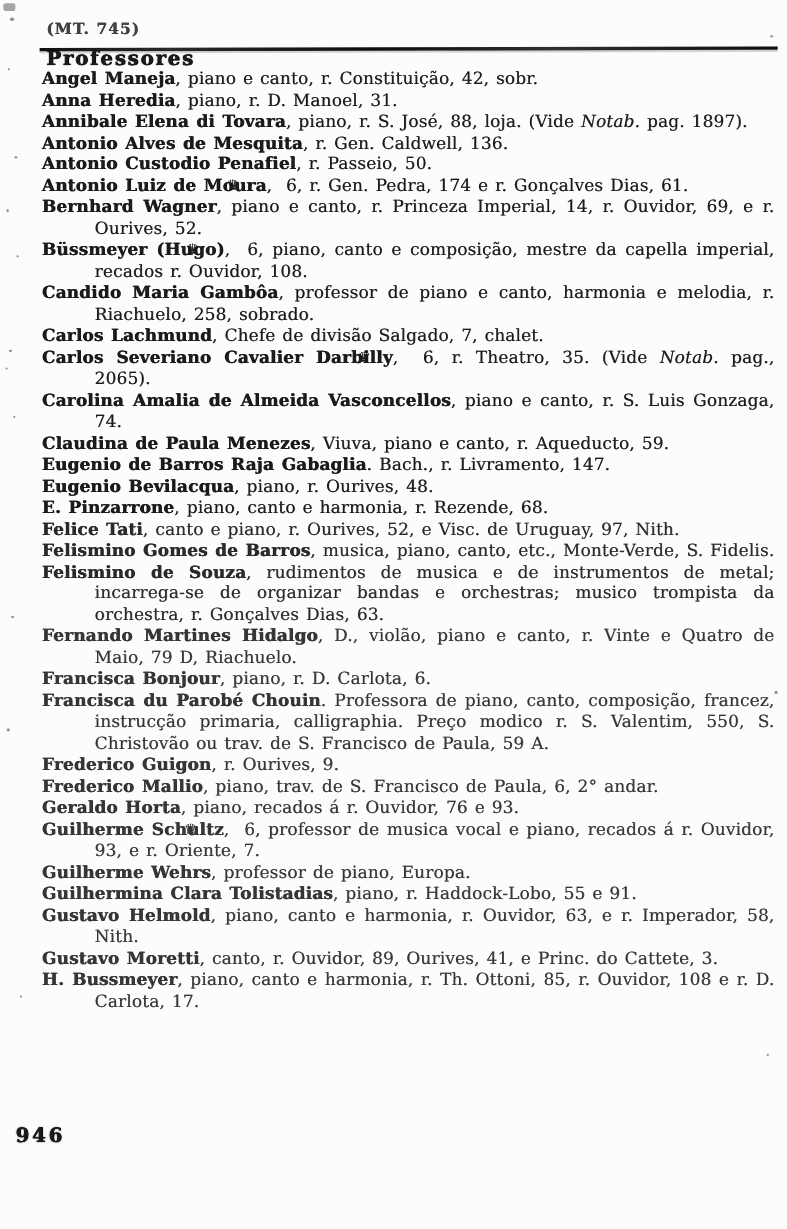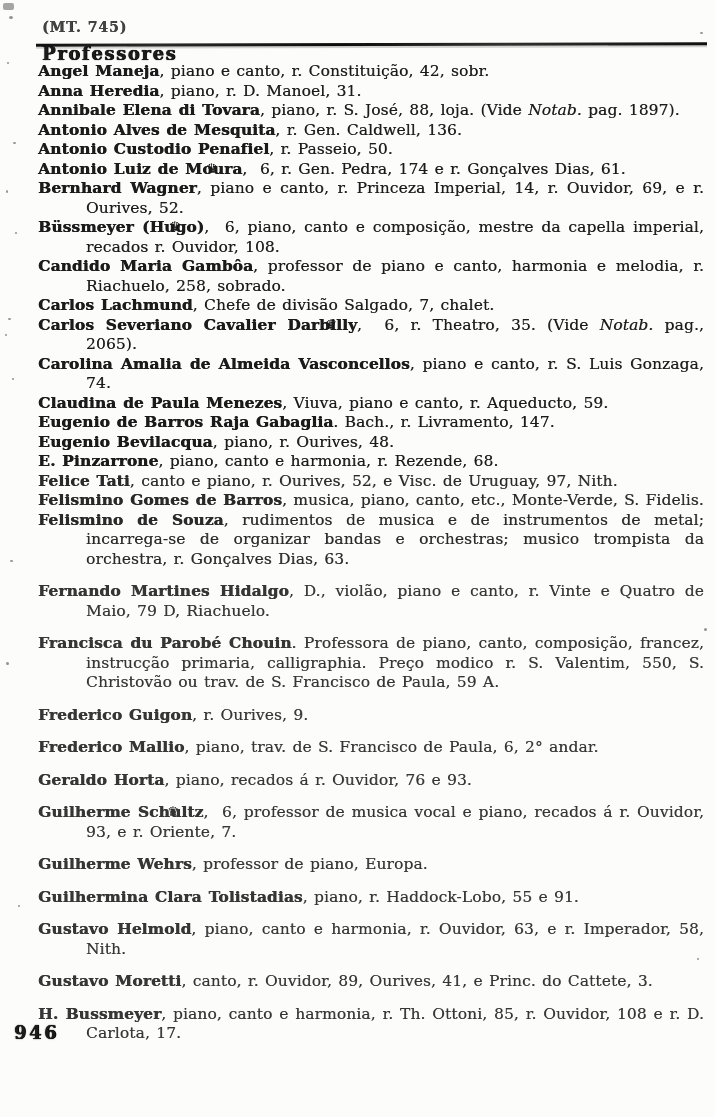--- a/index.html
+++ b/index.html
@@ -37,21 +37,21 @@
     font-size:15.4px;line-height:19.5px;
     text-align:justify;
     letter-spacing:.15px;word-spacing:1.2px;
   }
   p.entry{
     margin:0;padding-left:48px;text-indent:-48px;
     filter:blur(.22px);
     text-shadow:.35px 0 0 rgba(10,10,10,.6);
   }
   p.entry.soft{filter:blur(.45px);opacity:.93;}
-  p.entry.softer{filter:blur(.68px);opacity:.88;margin-top:13px;}
+  p.entry.softer{filter:blur(.68px);opacity:.88;}
   b.ename{font-weight:700;text-shadow:.5px 0 0 currentColor;}
   .crown{
     font-family:"DejaVu Sans","Liberation Sans",sans-serif;
     font-size:13px;line-height:1;display:inline-block;
     transform:translateY(-1px);
   }
   em{font-style:italic;}
 
   
   .pagenum{
@@ -89,20 +89,21 @@
       <p class="entry"><b class="ename">Carlos Severiano Cavalier Darbilly</b>, <span class="crown">♛</span> 6, r. Theatro, 35. (Vide <em>Notab.</em> pag., 2065).</p>
       <p class="entry"><b class="ename">Carolina Amalia de Almeida Vasconcellos</b>, piano e canto, r. S. Luis Gonzaga, 74.</p>
       <p class="entry"><b class="ename">Claudina de Paula Menezes</b>, Viuva, piano e canto, r. Aqueducto, 59.</p>
       <p class="entry"><b class="ename">Eugenio de Barros Raja Gabaglia</b>. Bach., r. Livramento, 147.</p>
       <p class="entry"><b class="ename">Eugenio Bevilacqua</b>, piano, r. Ourives, 48.</p>
       <p class="entry"><b class="ename">E. Pinzarrone</b>, piano, canto e harmonia, r. Rezende, 68.</p>
       <p class="entry soft"><b class="ename">Felice Tati</b>, canto e piano, r. Ourives, 52, e Visc. de Uruguay, 97, Nith.</p>
       <p class="entry soft"><b class="ename">Felismino Gomes de Barros</b>, musica, piano, canto, etc., Monte-Verde, S. Fidelis.</p>
       <p class="entry soft"><b class="ename">Felismino de Souza</b>, rudimentos de musica e de instrumentos de metal; incarrega-se de organizar bandas e orchestras; musico trompista da orchestra, r. Gonçalves Dias, 63.</p>
       <p class="entry softer"><b class="ename">Fernando Martines Hidalgo</b>, D., violão, piano e canto, r. Vinte e Quatro de Maio, 79 D, Riachuelo.</p>
+      <p class="entry softer"><b class="ename">Francisca Bonjour</b>, piano, r. D. Carlota, 6.</p>
       <p class="entry softer"><b class="ename">Francisca du Parobé Chouin</b>. Professora de piano, canto, composição, francez, instrucção primaria, calligraphia. Preço modico r. S. Valentim, 550, S. Christovão ou trav. de S. Francisco de Paula, 59 A.</p>
       <p class="entry softer"><b class="ename">Frederico Guigon</b>, r. Ourives, 9.</p>
       <p class="entry softer"><b class="ename">Frederico Mallio</b>, piano, trav. de S. Francisco de Paula, 6, 2° andar.</p>
       <p class="entry softer"><b class="ename">Geraldo Horta</b>, piano, recados á r. Ouvidor, 76 e 93.</p>
       <p class="entry softer"><b class="ename">Guilherme Schultz</b>, <span class="crown">♛</span> 6, professor de musica vocal e piano, recados á r. Ouvidor, 93, e r. Oriente, 7.</p>
       <p class="entry softer"><b class="ename">Guilherme Wehrs</b>, professor de piano, Europa.</p>
       <p class="entry softer"><b class="ename">Guilhermina Clara Tolistadias</b>, piano, r. Haddock-Lobo, 55 e 91.</p>
       <p class="entry softer"><b class="ename">Gustavo Helmold</b>, piano, canto e harmonia, r. Ouvidor, 63, e r. Imperador, 58, Nith.</p>
       <p class="entry softer"><b class="ename">Gustavo Moretti</b>, canto, r. Ouvidor, 89, Ourives, 41, e Princ. do Cattete, 3.</p>
       <p class="entry softer"><b class="ename">H. Bussmeyer</b>, piano, canto e harmonia, r. Th. Ottoni, 85, r. Ouvidor, 108 e r. D. Carlota, 17.</p>

